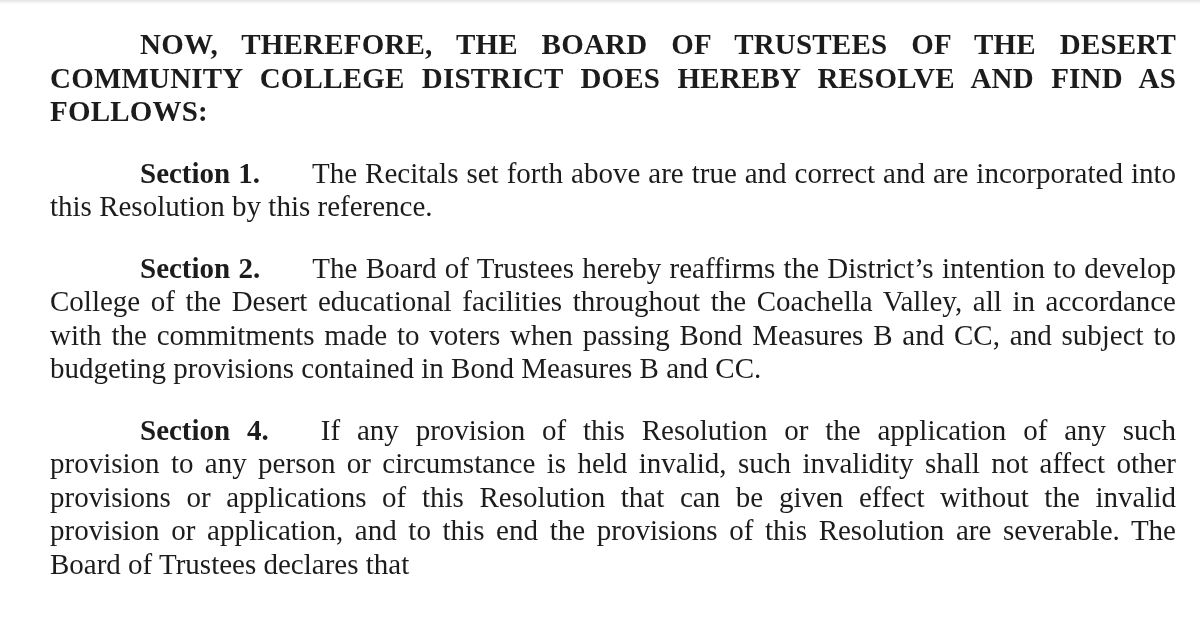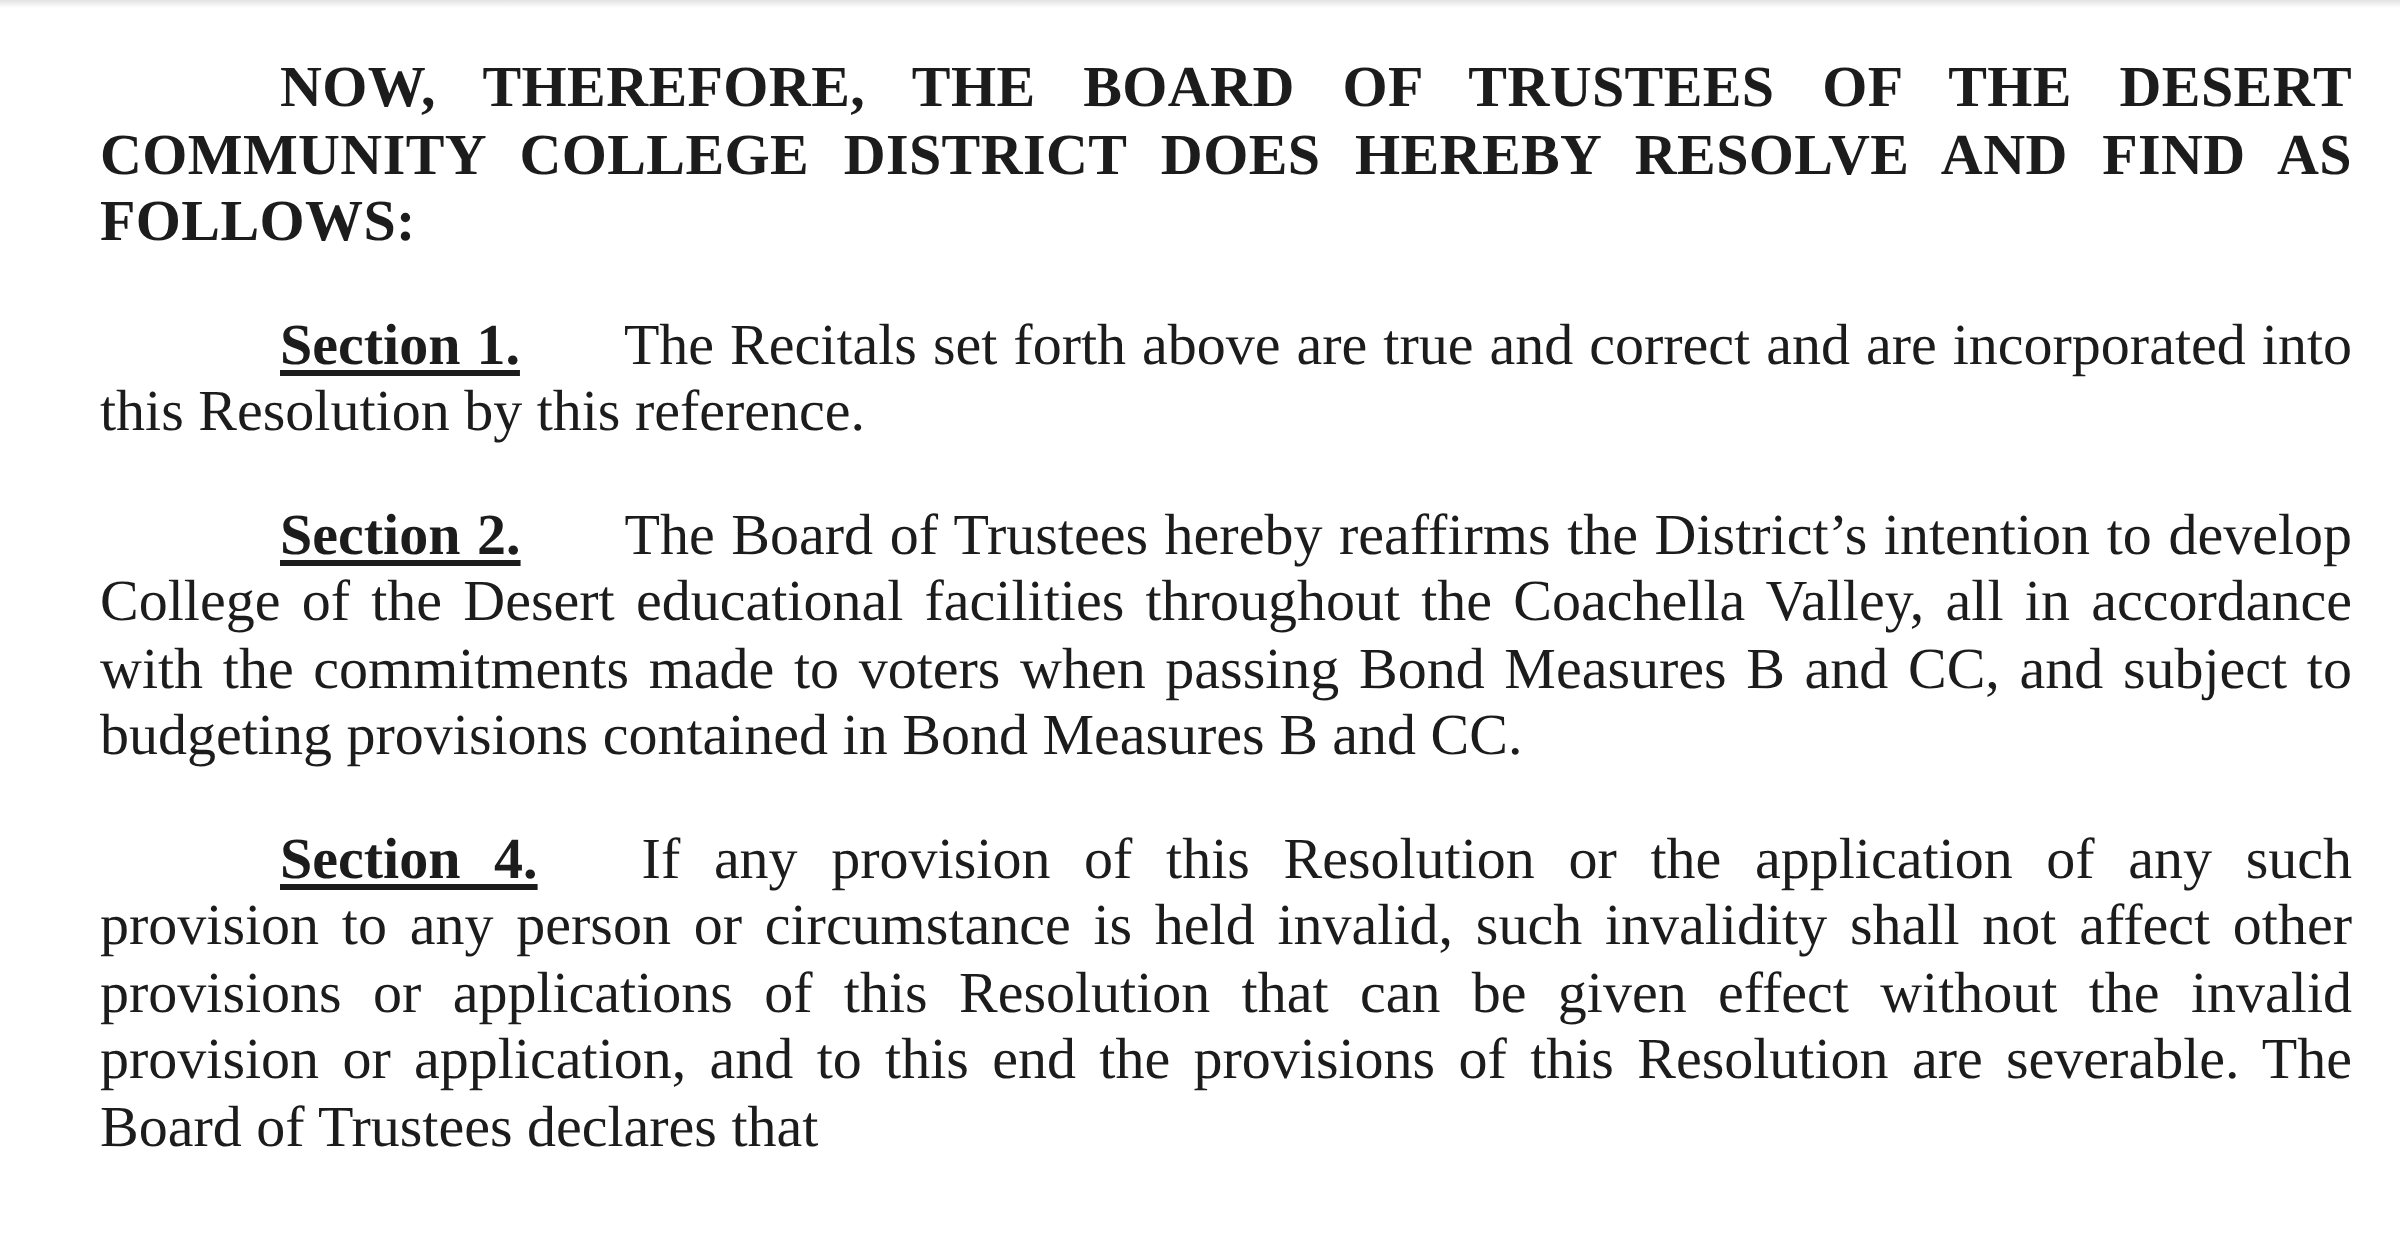--- a/index.html
+++ b/index.html
@@ -32,21 +32,20 @@
     margin: 0 0 28px 0;
     text-align: justify;
     text-indent: 90px;
   }
   .preamble {
     font-weight: bold;
     letter-spacing: 0.2px;
   }
   .section-label {
     font-weight: bold;
-    text-decoration: underline;
     text-decoration-thickness: 2.5px;
     text-underline-offset: 3px;
   }
   .tab {
     display: inline-block;
     width: 52px;
   }
 </style>
 </head>
 <body>

